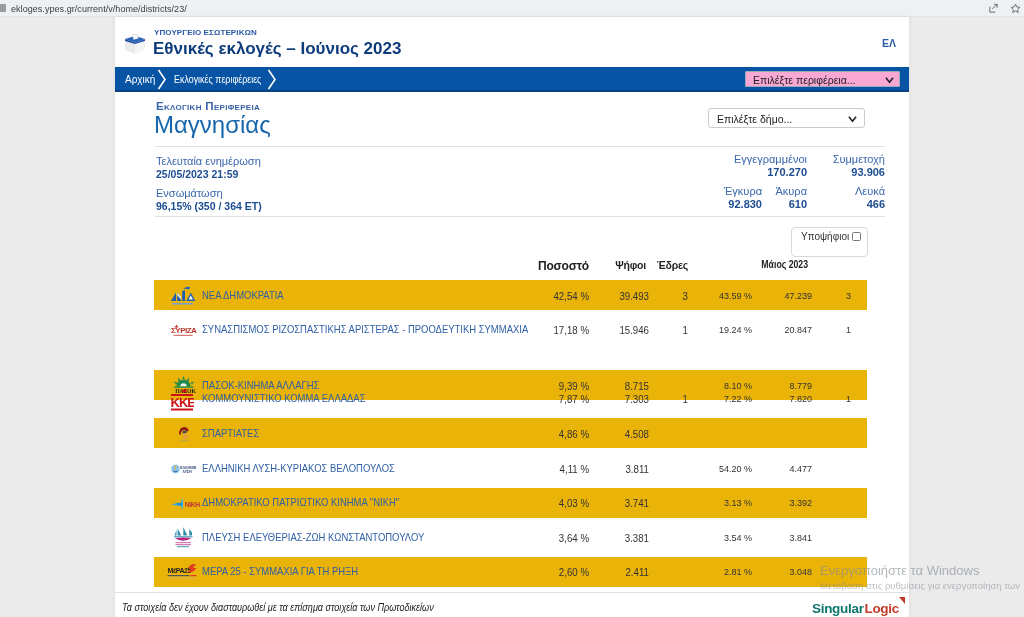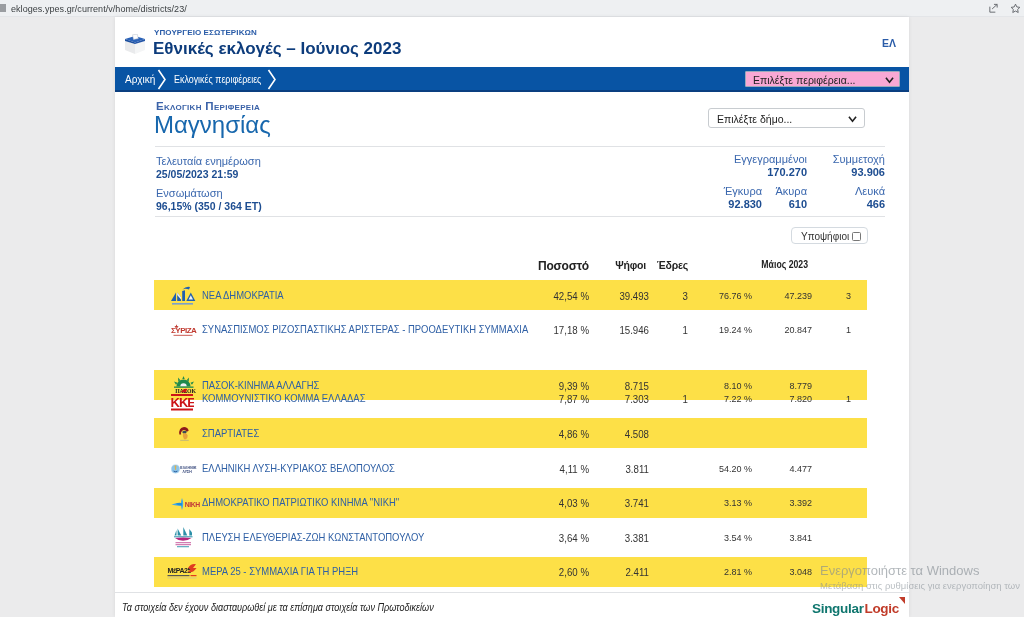--- a/index.html
+++ b/index.html
@@ -74,33 +74,33 @@
 <div class="abs r" style="left:785px;top:153px;width:100px;font-size:11px;color:#3a67ae;">Συμμετοχή</div>
 <div class="abs r" style="left:785px;top:166px;width:100px;font-size:11px;font-weight:bold;color:#1d4d91;">93.906</div>
 <div class="abs r" style="left:662px;top:185px;width:100px;font-size:11px;color:#3a67ae;">Έγκυρα</div>
 <div class="abs r" style="left:662px;top:198px;width:100px;font-size:11px;font-weight:bold;color:#1d4d91;">92.830</div>
 <div class="abs r" style="left:707px;top:185px;width:100px;font-size:11px;color:#3a67ae;">Άκυρα</div>
 <div class="abs r" style="left:707px;top:198px;width:100px;font-size:11px;font-weight:bold;color:#1d4d91;">610</div>
 <div class="abs r" style="left:785px;top:185px;width:100px;font-size:11px;color:#3a67ae;">Λευκά</div>
 <div class="abs r" style="left:785px;top:198px;width:100px;font-size:11px;font-weight:bold;color:#1d4d91;">466</div>
 <div class="abs" style="left:155px;top:216px;width:730px;border-top:1px solid #e0e2e5;"></div>
 
-<div class="abs" style="left:791px;top:227px;width:77px;height:17px;background:#fff;border:1px solid #d4dae0;border-radius:4px;">
+<div class="abs" style="left:791px;top:227px;width:77px;height:30px;background:#fff;border:1px solid #d4dae0;border-radius:4px;">
   <div class="abs" style="left:9px;top:3px;font-size:10px;color:#333;">Υποψήφιοι</div>
   <div class="abs" style="left:60px;top:3.5px;width:9px;height:9px;border:1px solid #777;border-radius:1.5px;background:#fff;"></div>
 </div>
 
 <div class="abs r" style="left:489px;top:259px;width:100px;font-size:12px;font-weight:bold;color:#222;letter-spacing:-0.2px;">Ποσοστό</div>
 <div class="abs r" style="left:546px;top:259px;width:100px;font-size:10.5px;font-weight:bold;color:#222;letter-spacing:-0.2px;">Ψήφοι</div>
 <div class="abs r" style="left:588px;top:259px;width:100px;font-size:10.5px;font-weight:bold;color:#222;letter-spacing:-0.2px;">Έδρες</div>
 <div class="abs r" style="left:708px;top:259px;width:100px;font-size:10px;font-weight:bold;color:#222;transform:scaleX(0.87);transform-origin:100% 50%;">Μάιος 2023</div>
 
 <style>
   .row { position:absolute; left:154px; width:713px; height:30px; }
-  .row.g { background:#fde047; }
+  .row.g { background:#eab308; }
   .pname { position:absolute; left:48px; top:8.5px; font-size:11px; color:#2e5fa5; white-space:nowrap; transform:scaleX(0.86); transform-origin:0 50%; }
   .v { position:absolute; top:9.5px; width:80px; text-align:right; font-size:11px; color:#333; transform:scaleX(0.88); transform-origin:100% 50%; }
   .m { position:absolute; top:10.5px; width:80px; text-align:right; font-size:9px; color:#333; }
   .vp { left:355px; } .vv { left:415px; } .vs { left:454px; }
   .mp { left:518px; } .mv { left:578px; } .ms { left:617px; }
 </style>
 
 <div class="row g" style="top:280px;">
   <svg style="position:absolute;left:15px;top:6px" width="27" height="19" viewBox="0 0 27 19">
     <g fill="#2060ae">
@@ -111,21 +111,21 @@
       <polygon points="17.3,15 21.8,6.5 26.3,15"></polygon>
     </g>
     <polygon points="19.6,13.6 21.8,9.3 24,13.6" fill="#f0f2f4"></polygon>
     <polygon points="8.2,6.5 12,11 12,13.5 8.2,9" fill="#f0f2f4"></polygon>
     <rect x="3" y="17" width="21" height="1.6" fill="#7aa0cc"></rect>
   </svg>
   <div class="pname">ΝΕΑ ΔΗΜΟΚΡΑΤΙΑ</div>
   <div class="v vp">42,54 %</div>
     <div class="v vv">39.493</div>
     <div class="v vs">3</div>
-  <div class="m mp">76.76 %</div>
+  <div class="m mp">43.59 %</div>
     <div class="m mv">47.239</div>
     <div class="m ms">3</div>
 </div>
 
 <div class="row" style="top:314.6px;">
   <svg style="position:absolute;left:16px;top:4px" width="28" height="18" viewBox="0 0 28 18">
     <g fill="#c0392f">
       <polygon points="6.5,5.3 7.1,6.9 8.8,6.9 7.4,7.9 7.9,9.6 6.5,8.6 5.1,9.6 5.6,7.9 4.2,6.9 5.9,6.9"></polygon>
       <text x="1" y="14" font-size="8" font-weight="bold" font-family="Liberation Sans" letter-spacing="-0.5">ΣΥΡΙΖΑ</text>
       <rect x="3.5" y="15.8" width="19" height="1.1" opacity="0.75"></rect>

